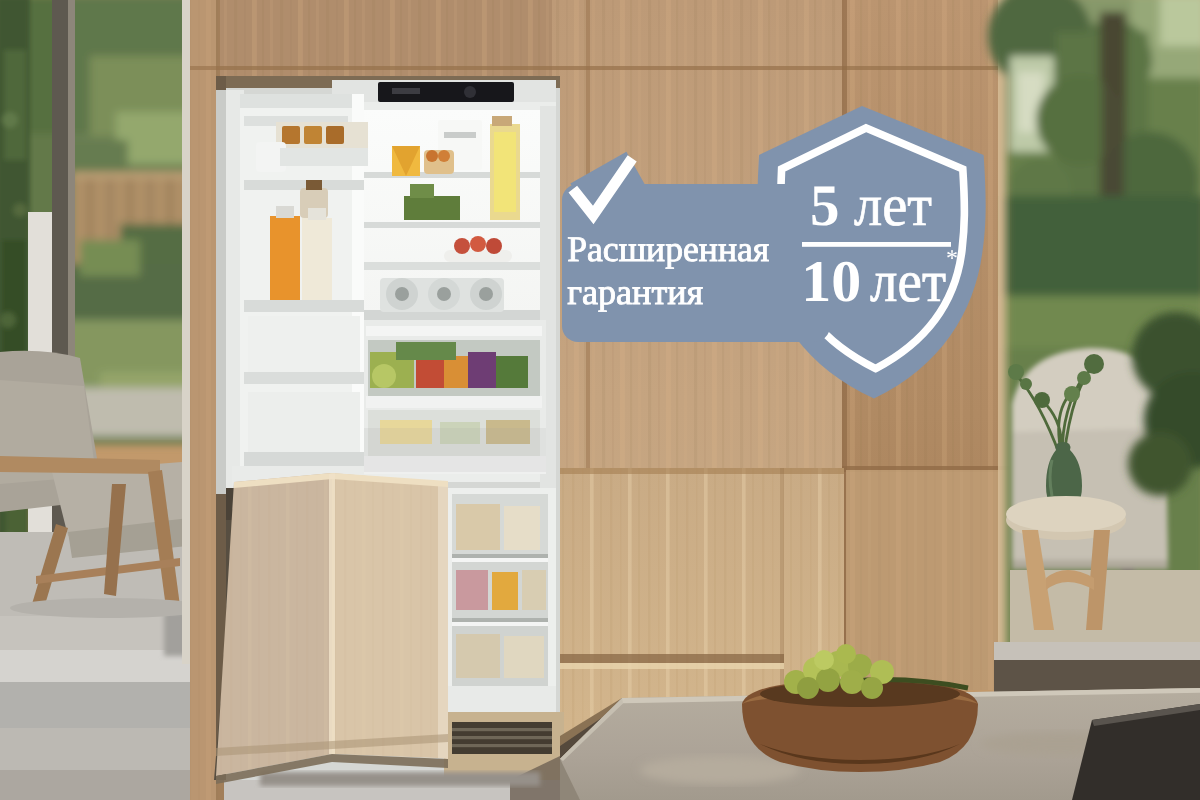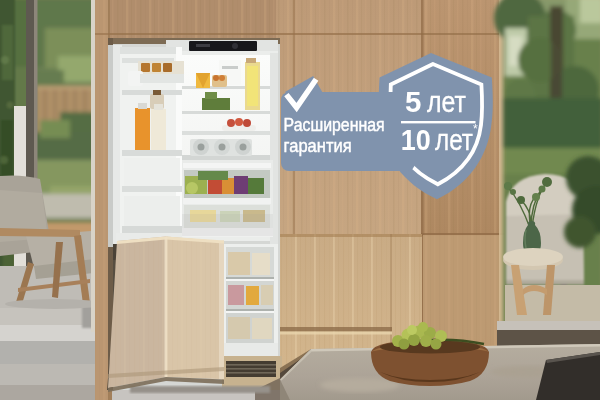--- a/index.html
+++ b/index.html
@@ -1,16 +1,16 @@
 <!DOCTYPE html>
 <html><head>
 <meta charset="utf-8">
 <style>
 html,body{margin:0;padding:0;background:#fff;}
-#stage{width:600px;height:400px;overflow:hidden;position:relative;font-family:Liberation Sans, sans-serif;}
+#stage{width:600px;height:400px;overflow:hidden;position:relative;font-family:Liberation Serif, serif;}
 svg{display:block;}
 </style>
 </head>
 <body>
 <div id="stage">
 <svg width="600" height="400" viewBox="0 0 600 400" xmlns="http://www.w3.org/2000/svg">
 <defs>
   <linearGradient id="woodMid" x1="0" y1="0" x2="0" y2="1">
     <stop offset="0" stop-color="#bd9a77"></stop>
           <stop offset="0.5" stop-color="#c5a480"></stop>

